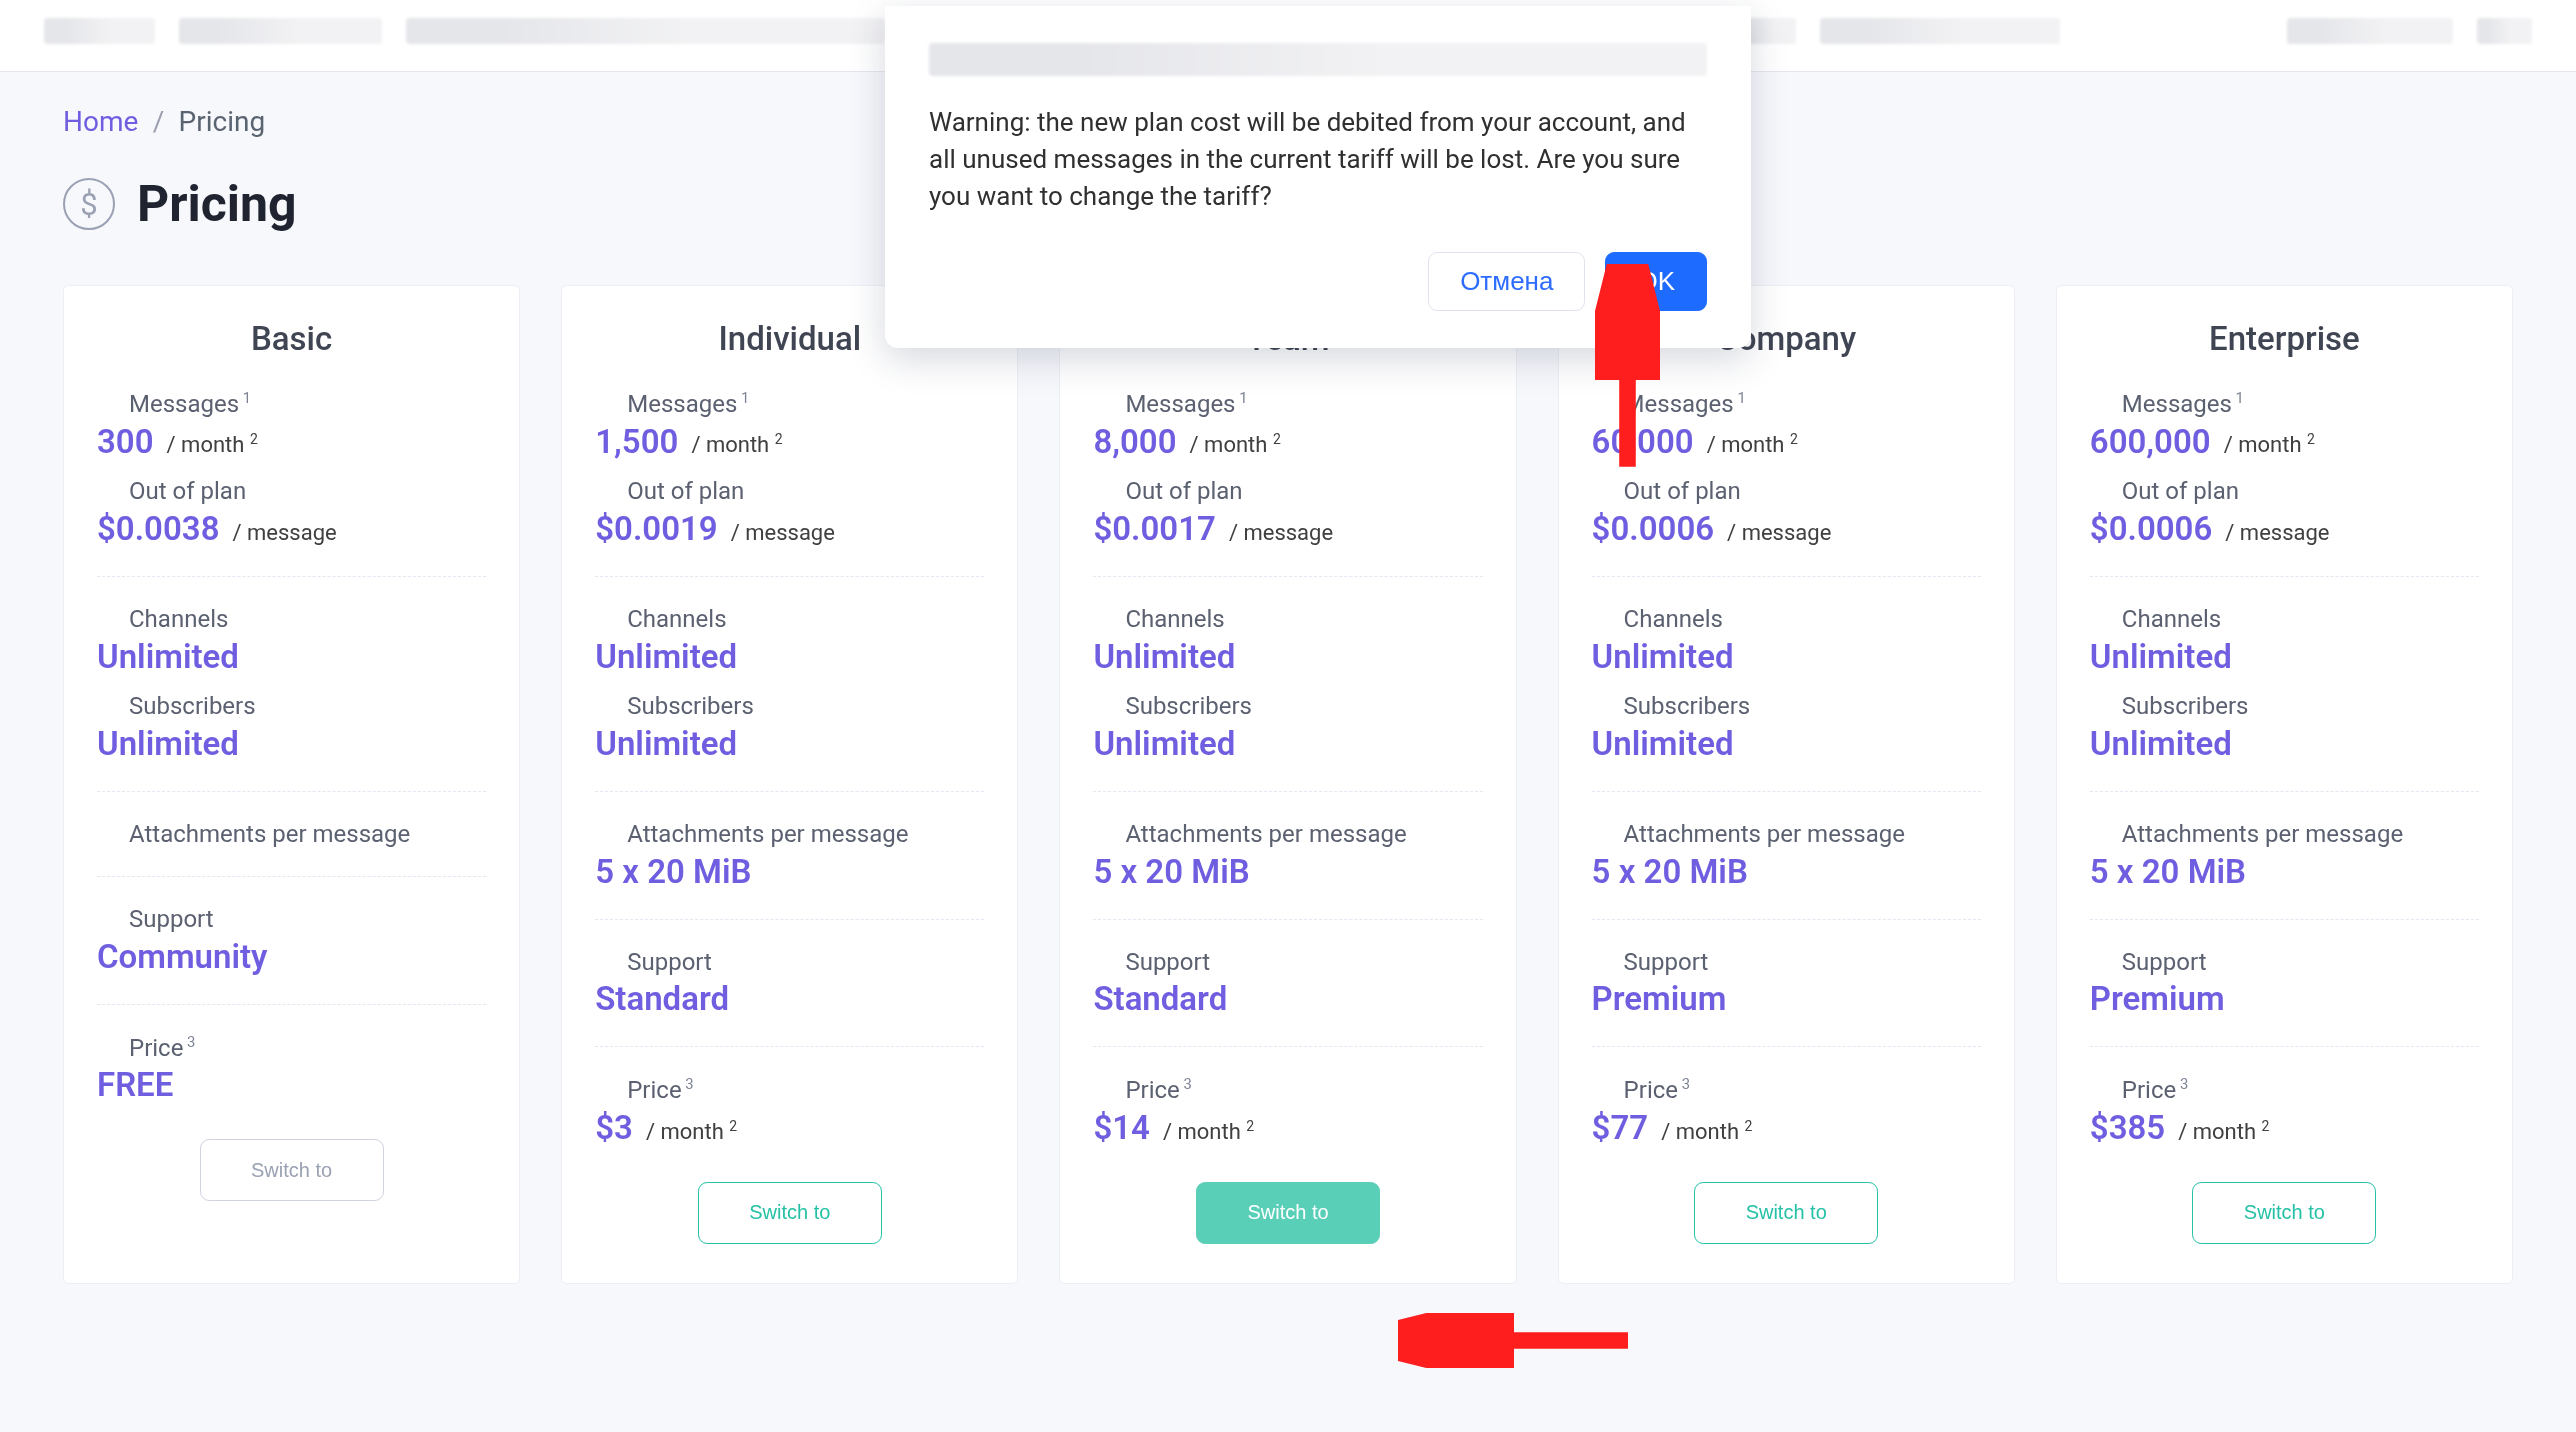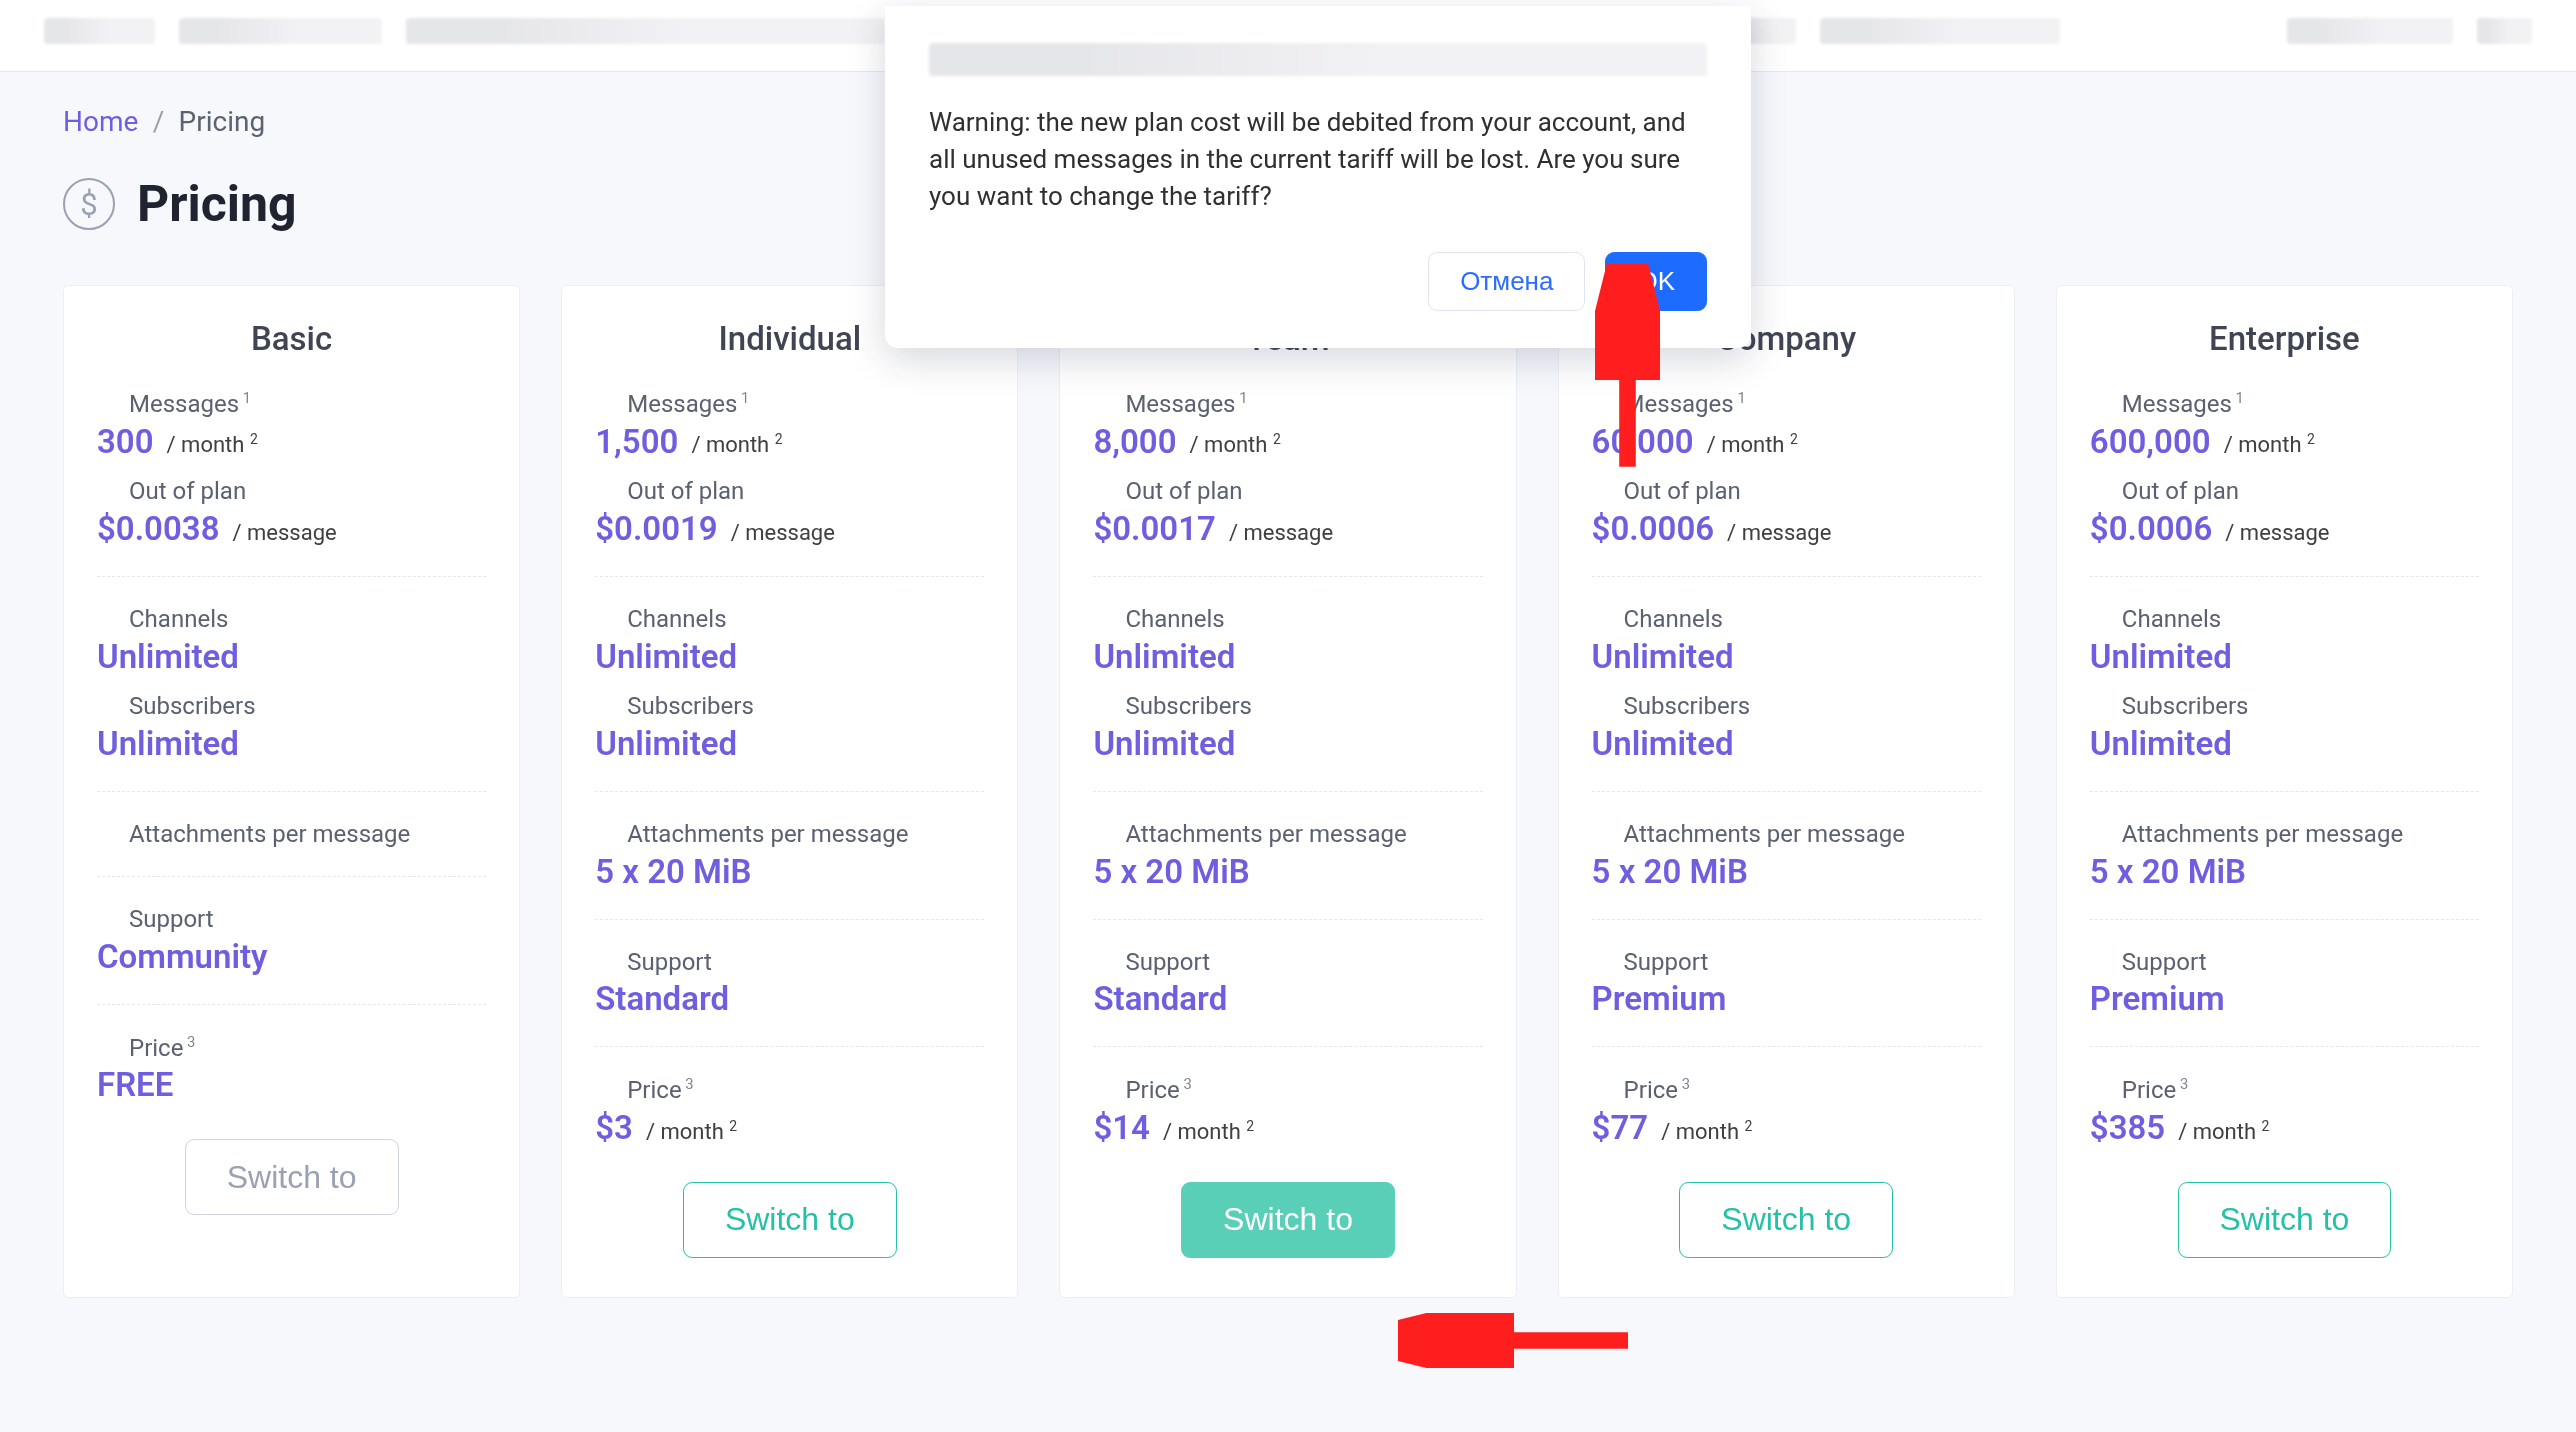--- a/index.html
+++ b/index.html
@@ -75,21 +75,21 @@
   .row-value .suffix {
     font-size:22px; color:#404040; font-weight:400;
   }
   .row-value .suffix sup { font-size:14px; }
   .divider { border-top:1.8px dashed #e4e7f1; margin:28px 0; }
   .btn-row { text-align:center; margin-top:35px;}
   .switch-btn {
     display:inline-block;
     min-width:184px;
     padding:18.4px 41px;
-    font-size:32px;
+    font-size:20px;
     background:#fff;
     border:1.8px solid #25c1a6;
     color:#25c1a6;
     border-radius:9.2px;
     cursor:pointer;
   }
   .switch-btn.disabled {
     border-color:#cfd3de; color:#9aa1b2; cursor:default;
   }
   .switch-btn.active {

